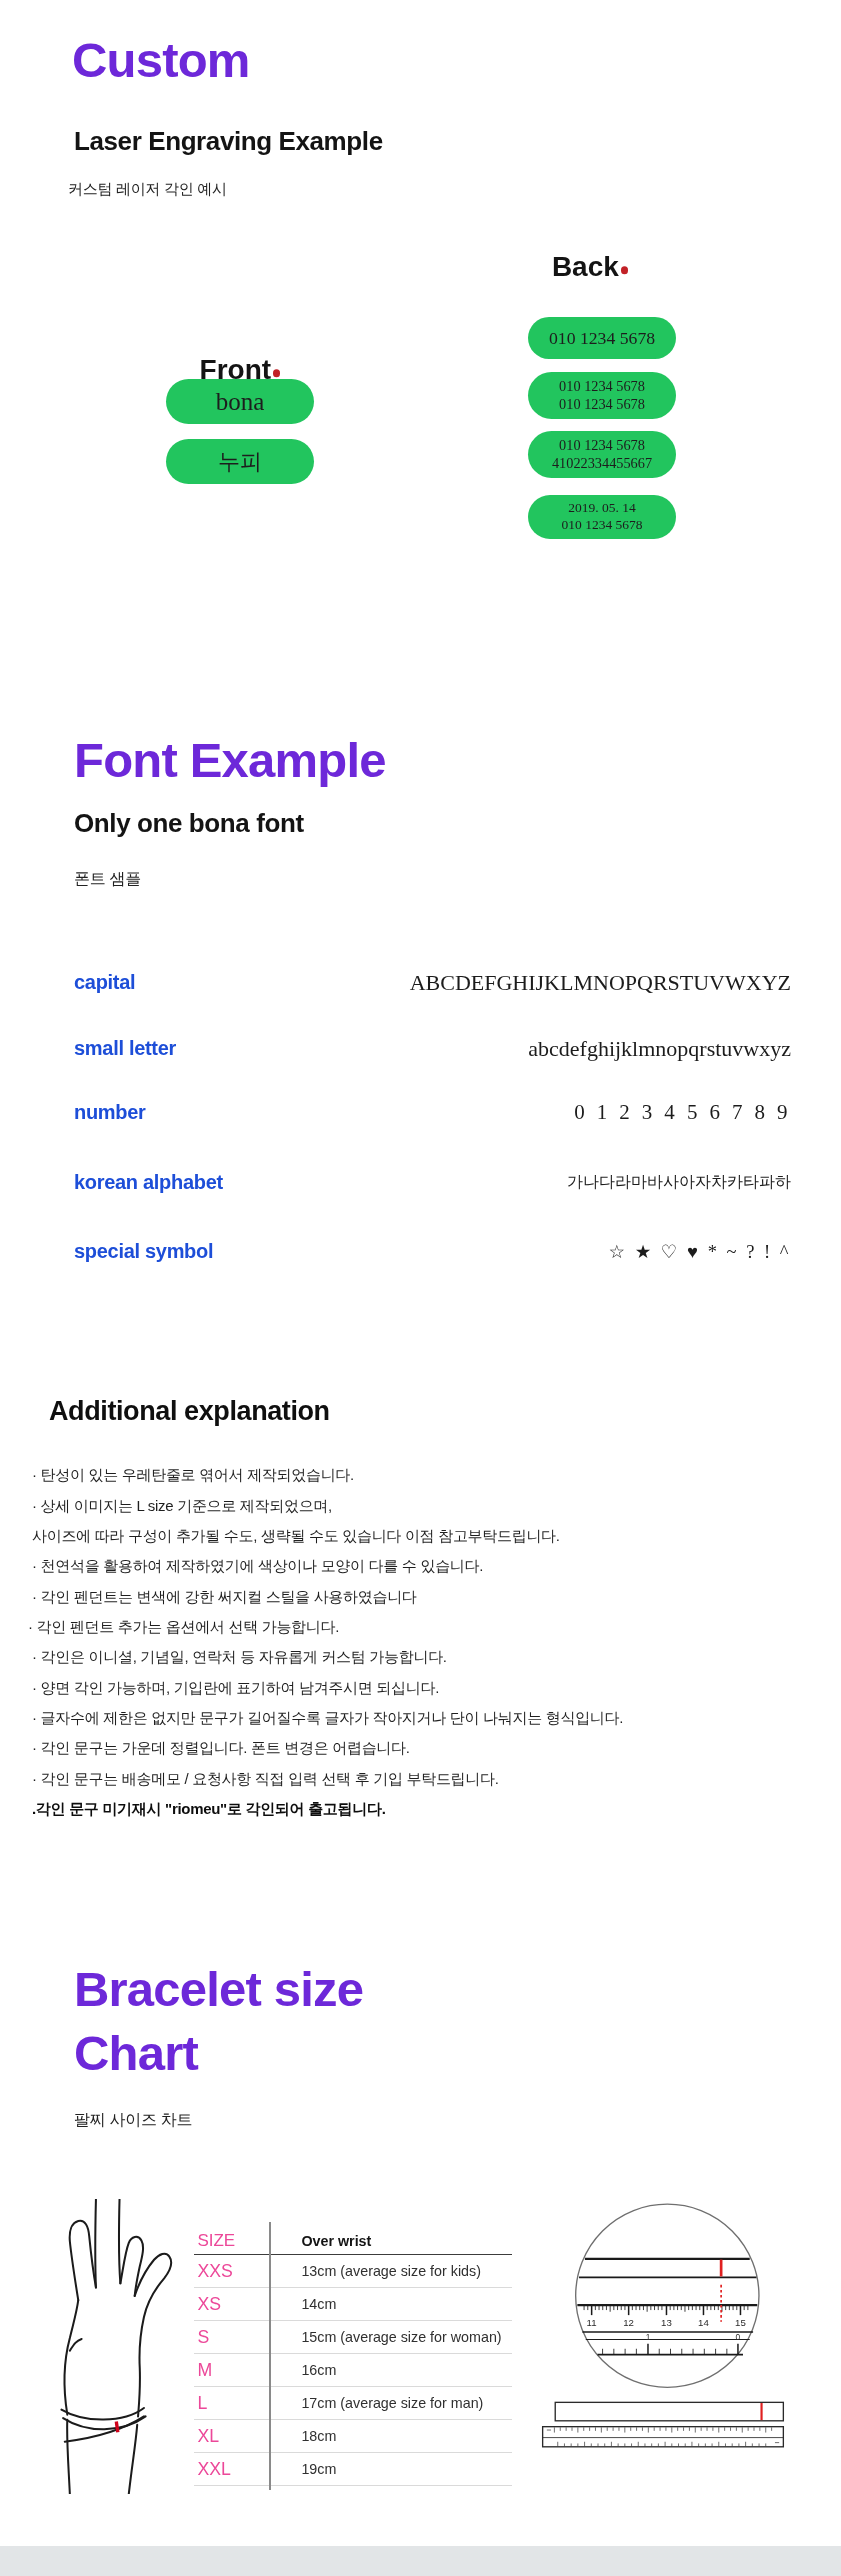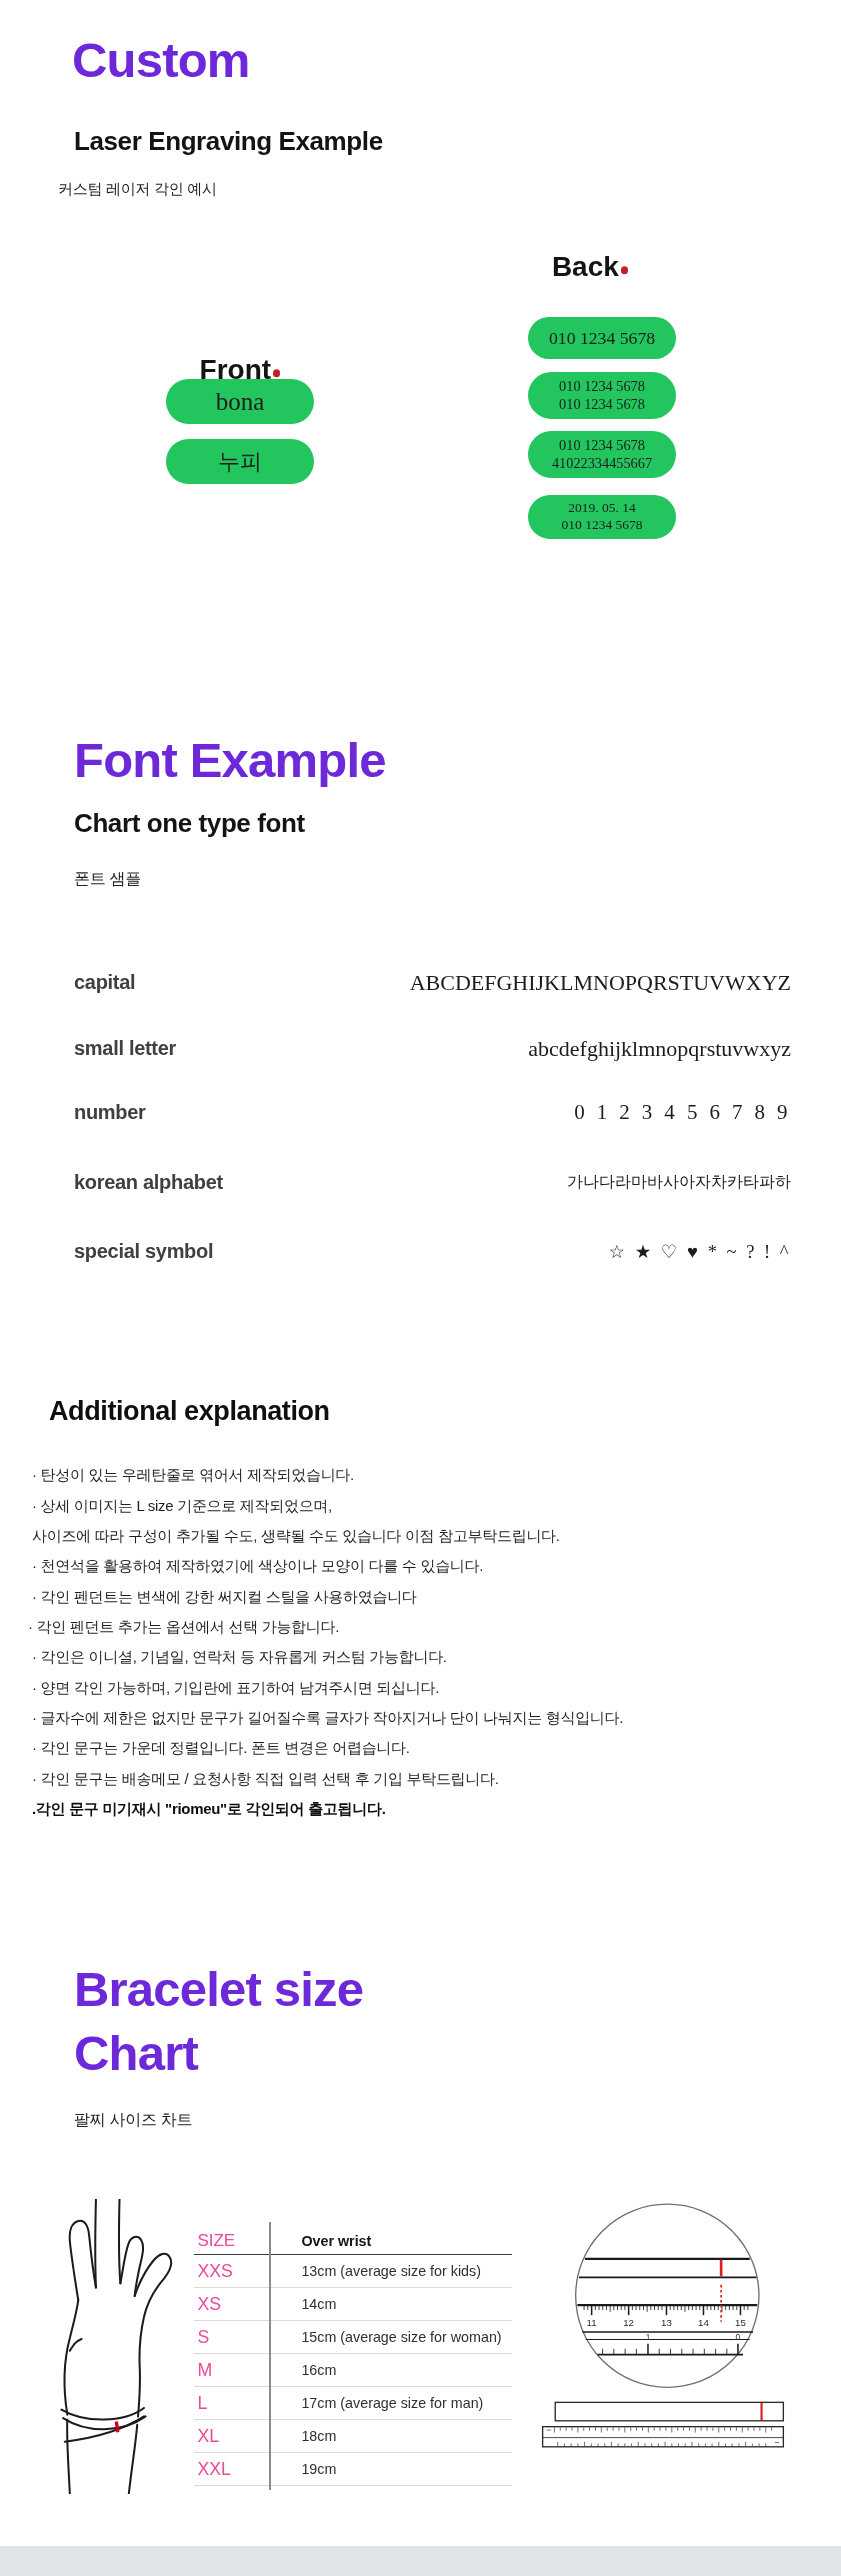--- a/index.html
+++ b/index.html
@@ -14,39 +14,39 @@
   .kr-sub{font-size:15px;font-weight:400;color:#222222;letter-spacing:-0.3px;}
   .side-label{font-size:28px;font-weight:700;text-align:center;color:#141414;}
   .dot{display:inline-block;width:7.6px;height:7.6px;border-radius:50%;background:#c22127;margin-left:1.7px;transform:translateY(-1.7px);}
   .pill{
     background:#22c55e;border-radius:841px;display:flex;flex-direction:column;
     align-items:center;justify-content:center;text-align:center;
     font-family:"Liberation Serif","DejaVu Serif",serif;color:#1d1d1d;
   }
   .pill .ln{display:block;line-height:1.25;}
   .fe-row{display:flex;justify-content:space-between;align-items:center;}
-  .fe-label{font-size:20px;font-weight:700;color:#404040;letter-spacing:-0.3px;}
+  .fe-label{font-size:20px;font-weight:700;color:#1d4ed8;letter-spacing:-0.3px;}
   .fe-sample{font-family:"Liberation Serif","DejaVu Serif",serif;color:#1c1c1c;}
   .exp-line{font-size:15px;color:#1f1f1f;letter-spacing:-0.3px;white-space:nowrap;}
   .exp-bold{font-weight:700;color:#0d0d0d;}
   .tbl{left:194px;top:2227px;width:318px;}
   .tbl-header{height:27px;display:flex;align-items:center;border-bottom:1.7px solid #3c3c3c;}
   .tbl-row{height:32px;display:flex;align-items:center;border-bottom:0.8px solid #dadada;}
   .c-size{width:99px;padding-left:3.4px;font-weight:400;font-size:17.7px;color:#ec4899;}
   .c-size.hd{font-size:17px;}
   .c-wrist{padding-left:5px;font-size:14.3px;color:#303030;}
   .c-wrist.hd{font-weight:700;color:#141414;}
   svg text{font-family:"Liberation Sans","DejaVu Sans",sans-serif;}
 </style>
 </head>
 <body>
 
 <div class="abs h1" style="left:72px;top:34px;">Custom</div>
 <div class="abs h2" style="left:74px;top:126px;">Laser Engraving  Example</div>
-<div class="abs kr-sub" style="left:58px;top:180px;">커스텀 레이저 각인 예시</div>
+<div class="abs kr-sub" style="left:68px;top:180px;">커스텀 레이저 각인 예시</div>
 
 <div class="abs side-label" style="left:516px;top:251px;width:148px;">
   <span>Back</span><span class="dot"></span>
 </div>
 <div class="abs side-label" style="left:166px;top:322px;width:148px;margin-top:32px;">
   <span>Front</span><span class="dot"></span>
 </div>
 
 <div class="abs pill" style="left:166px;top:379px;width:148px;height:45px;font-size:25px;">
   <span class="ln">bona</span>
@@ -65,21 +65,21 @@
 <div class="abs pill" style="left:528px;top:431px;width:148px;height:47px;font-size:14.3px;">
   <span class="ln">010 1234 5678</span>
   <span class="ln">41022334455667</span>
 </div>
 <div class="abs pill" style="left:528px;top:495px;width:148px;height:44px;font-size:13.5px;">
   <span class="ln">2019. 05. 14</span>
   <span class="ln">010 1234 5678</span>
 </div>
 
 <div class="abs h1" style="left:74px;top:734px;">Font Example</div>
-<div class="abs h2" style="left:74px;top:808px;">Chart one type font</div>
+<div class="abs h2" style="left:74px;top:808px;">Only one bona font</div>
 <div class="abs kr-sub" style="left:74px;top:869px;font-size:16px;">폰트 샘플</div>
 
 <div class="abs fe-row" style="left:74px;right:51px;top:968px;height:29px;">
   <span class="fe-label">capital</span>
   <span class="fe-sample" style="font-size:22px;">ABCDEFGHIJKLMNOPQRSTUVWXYZ</span>
 </div>
 <div class="abs fe-row" style="left:74px;right:51px;top:1034px;height:29px;">
   <span class="fe-label">small letter</span>
   <span class="fe-sample" style="font-size:22px;">abcdefghijklmnopqrstuvwxyz</span>
 </div>

